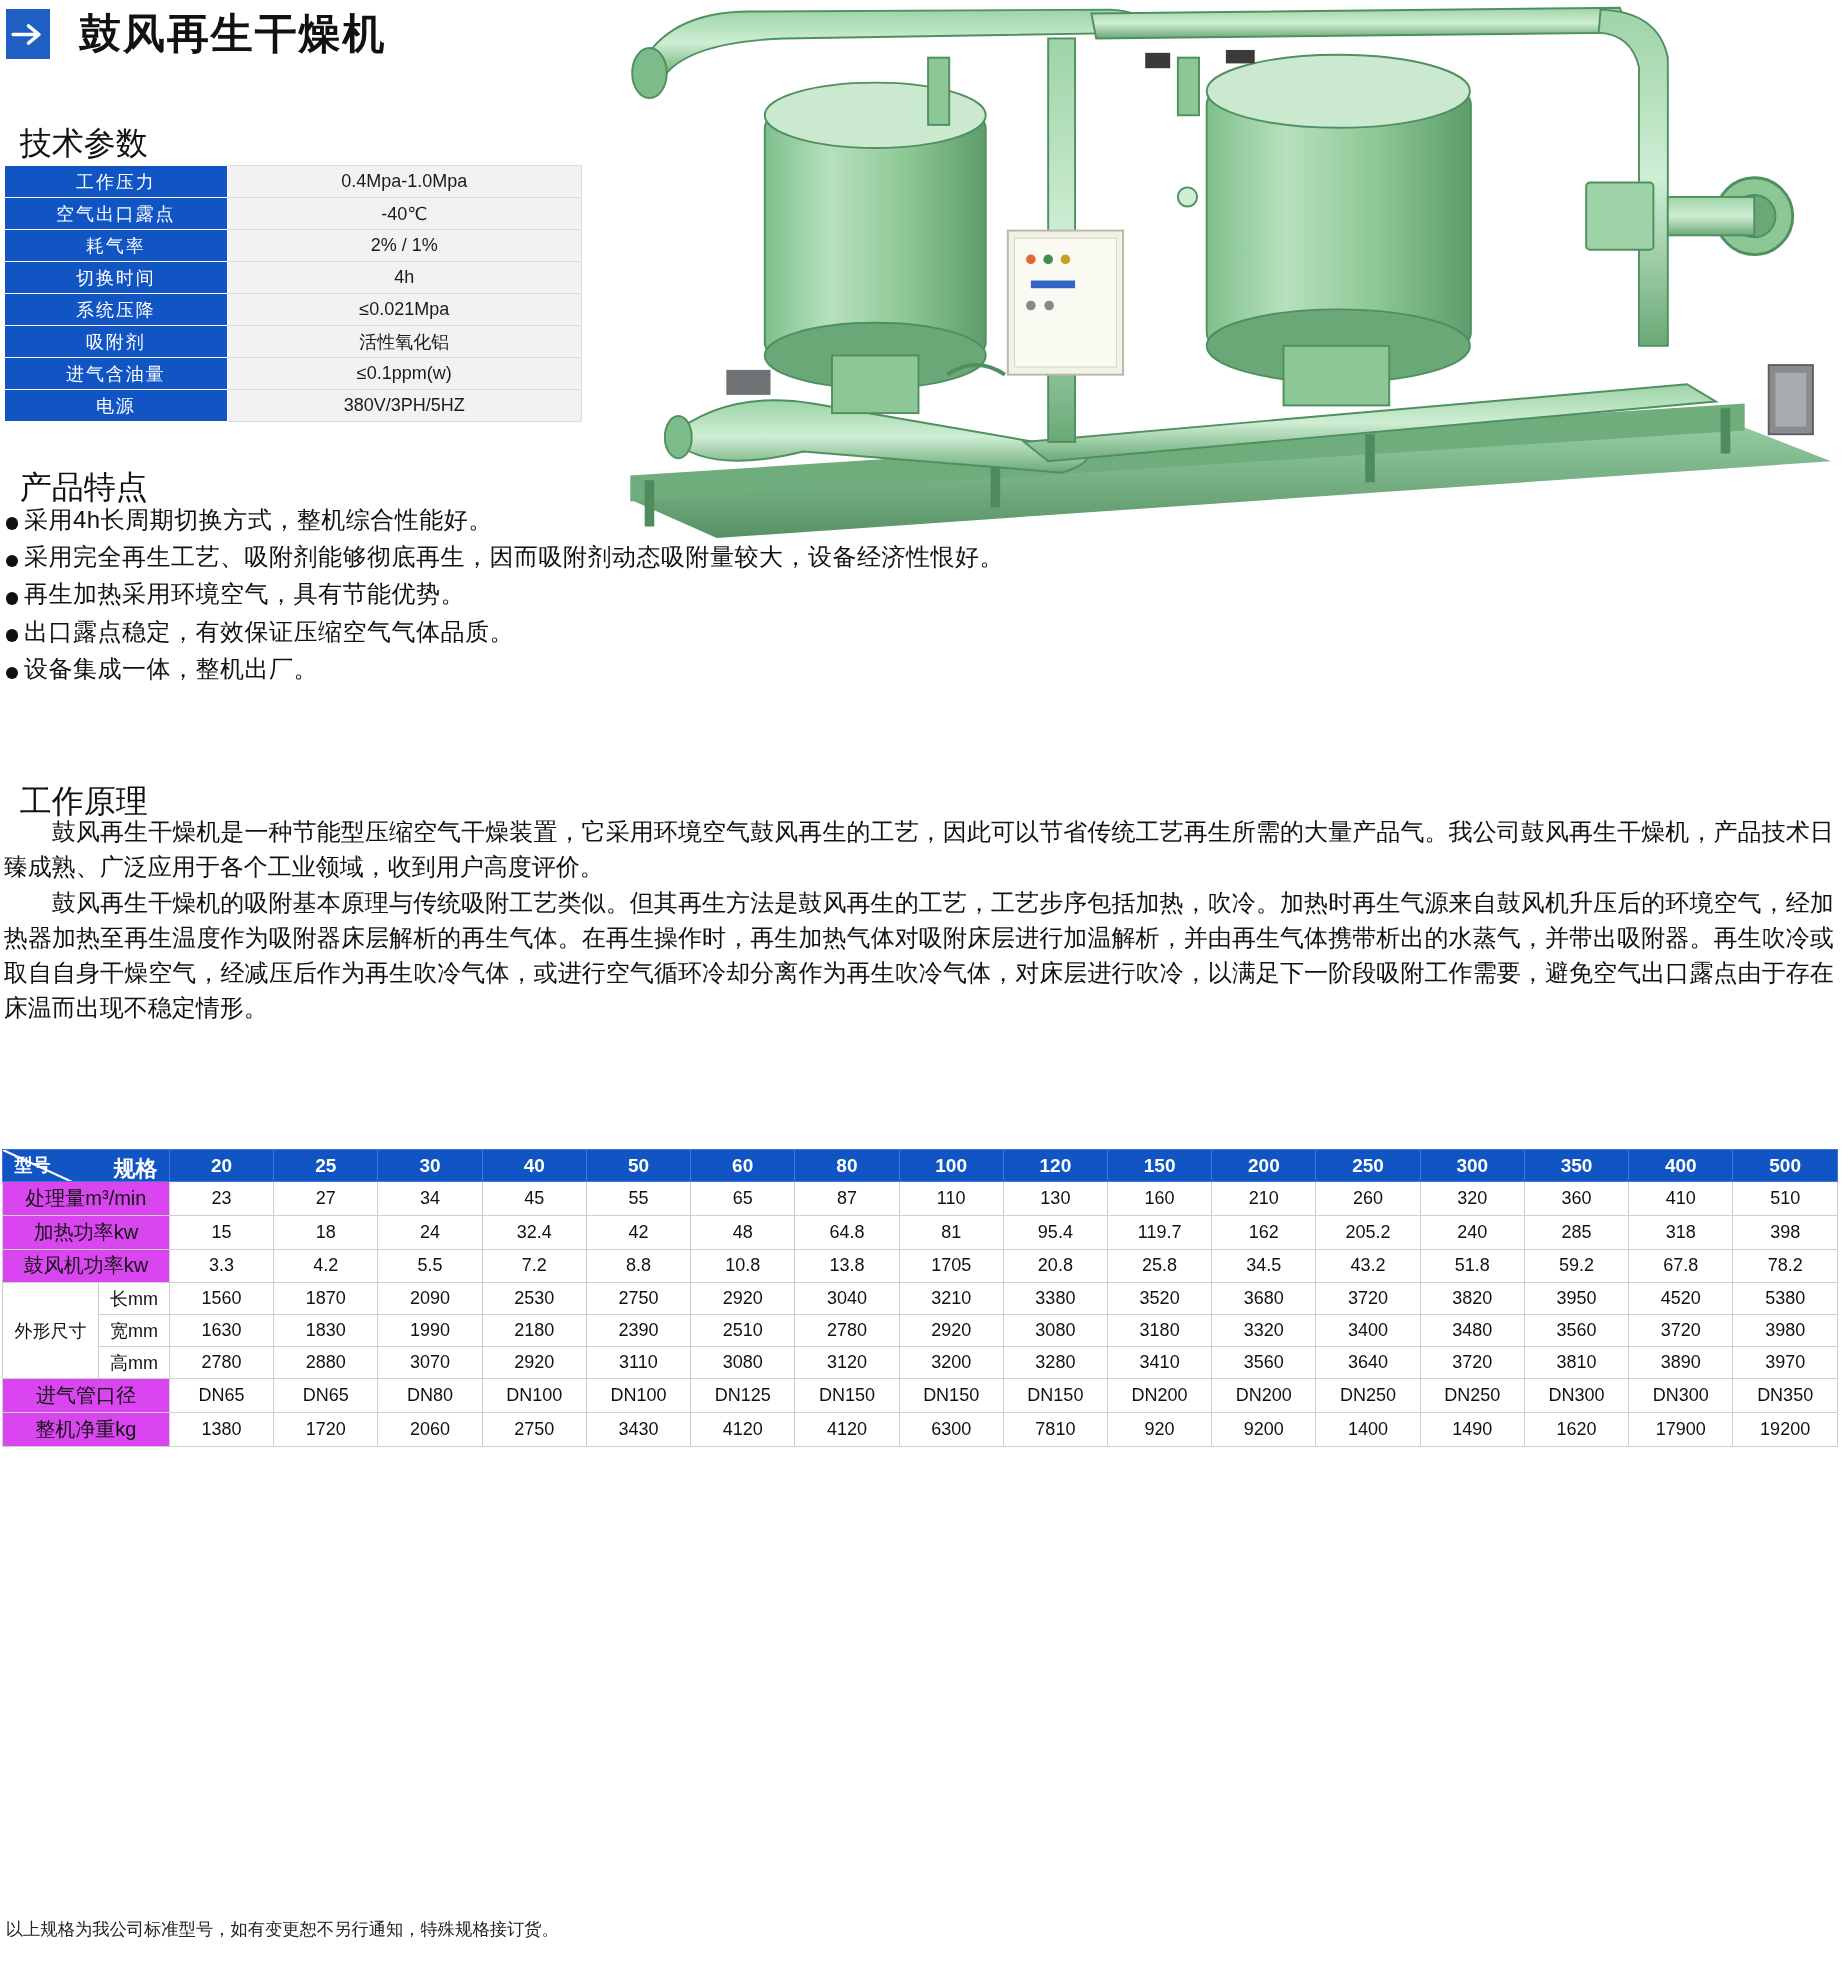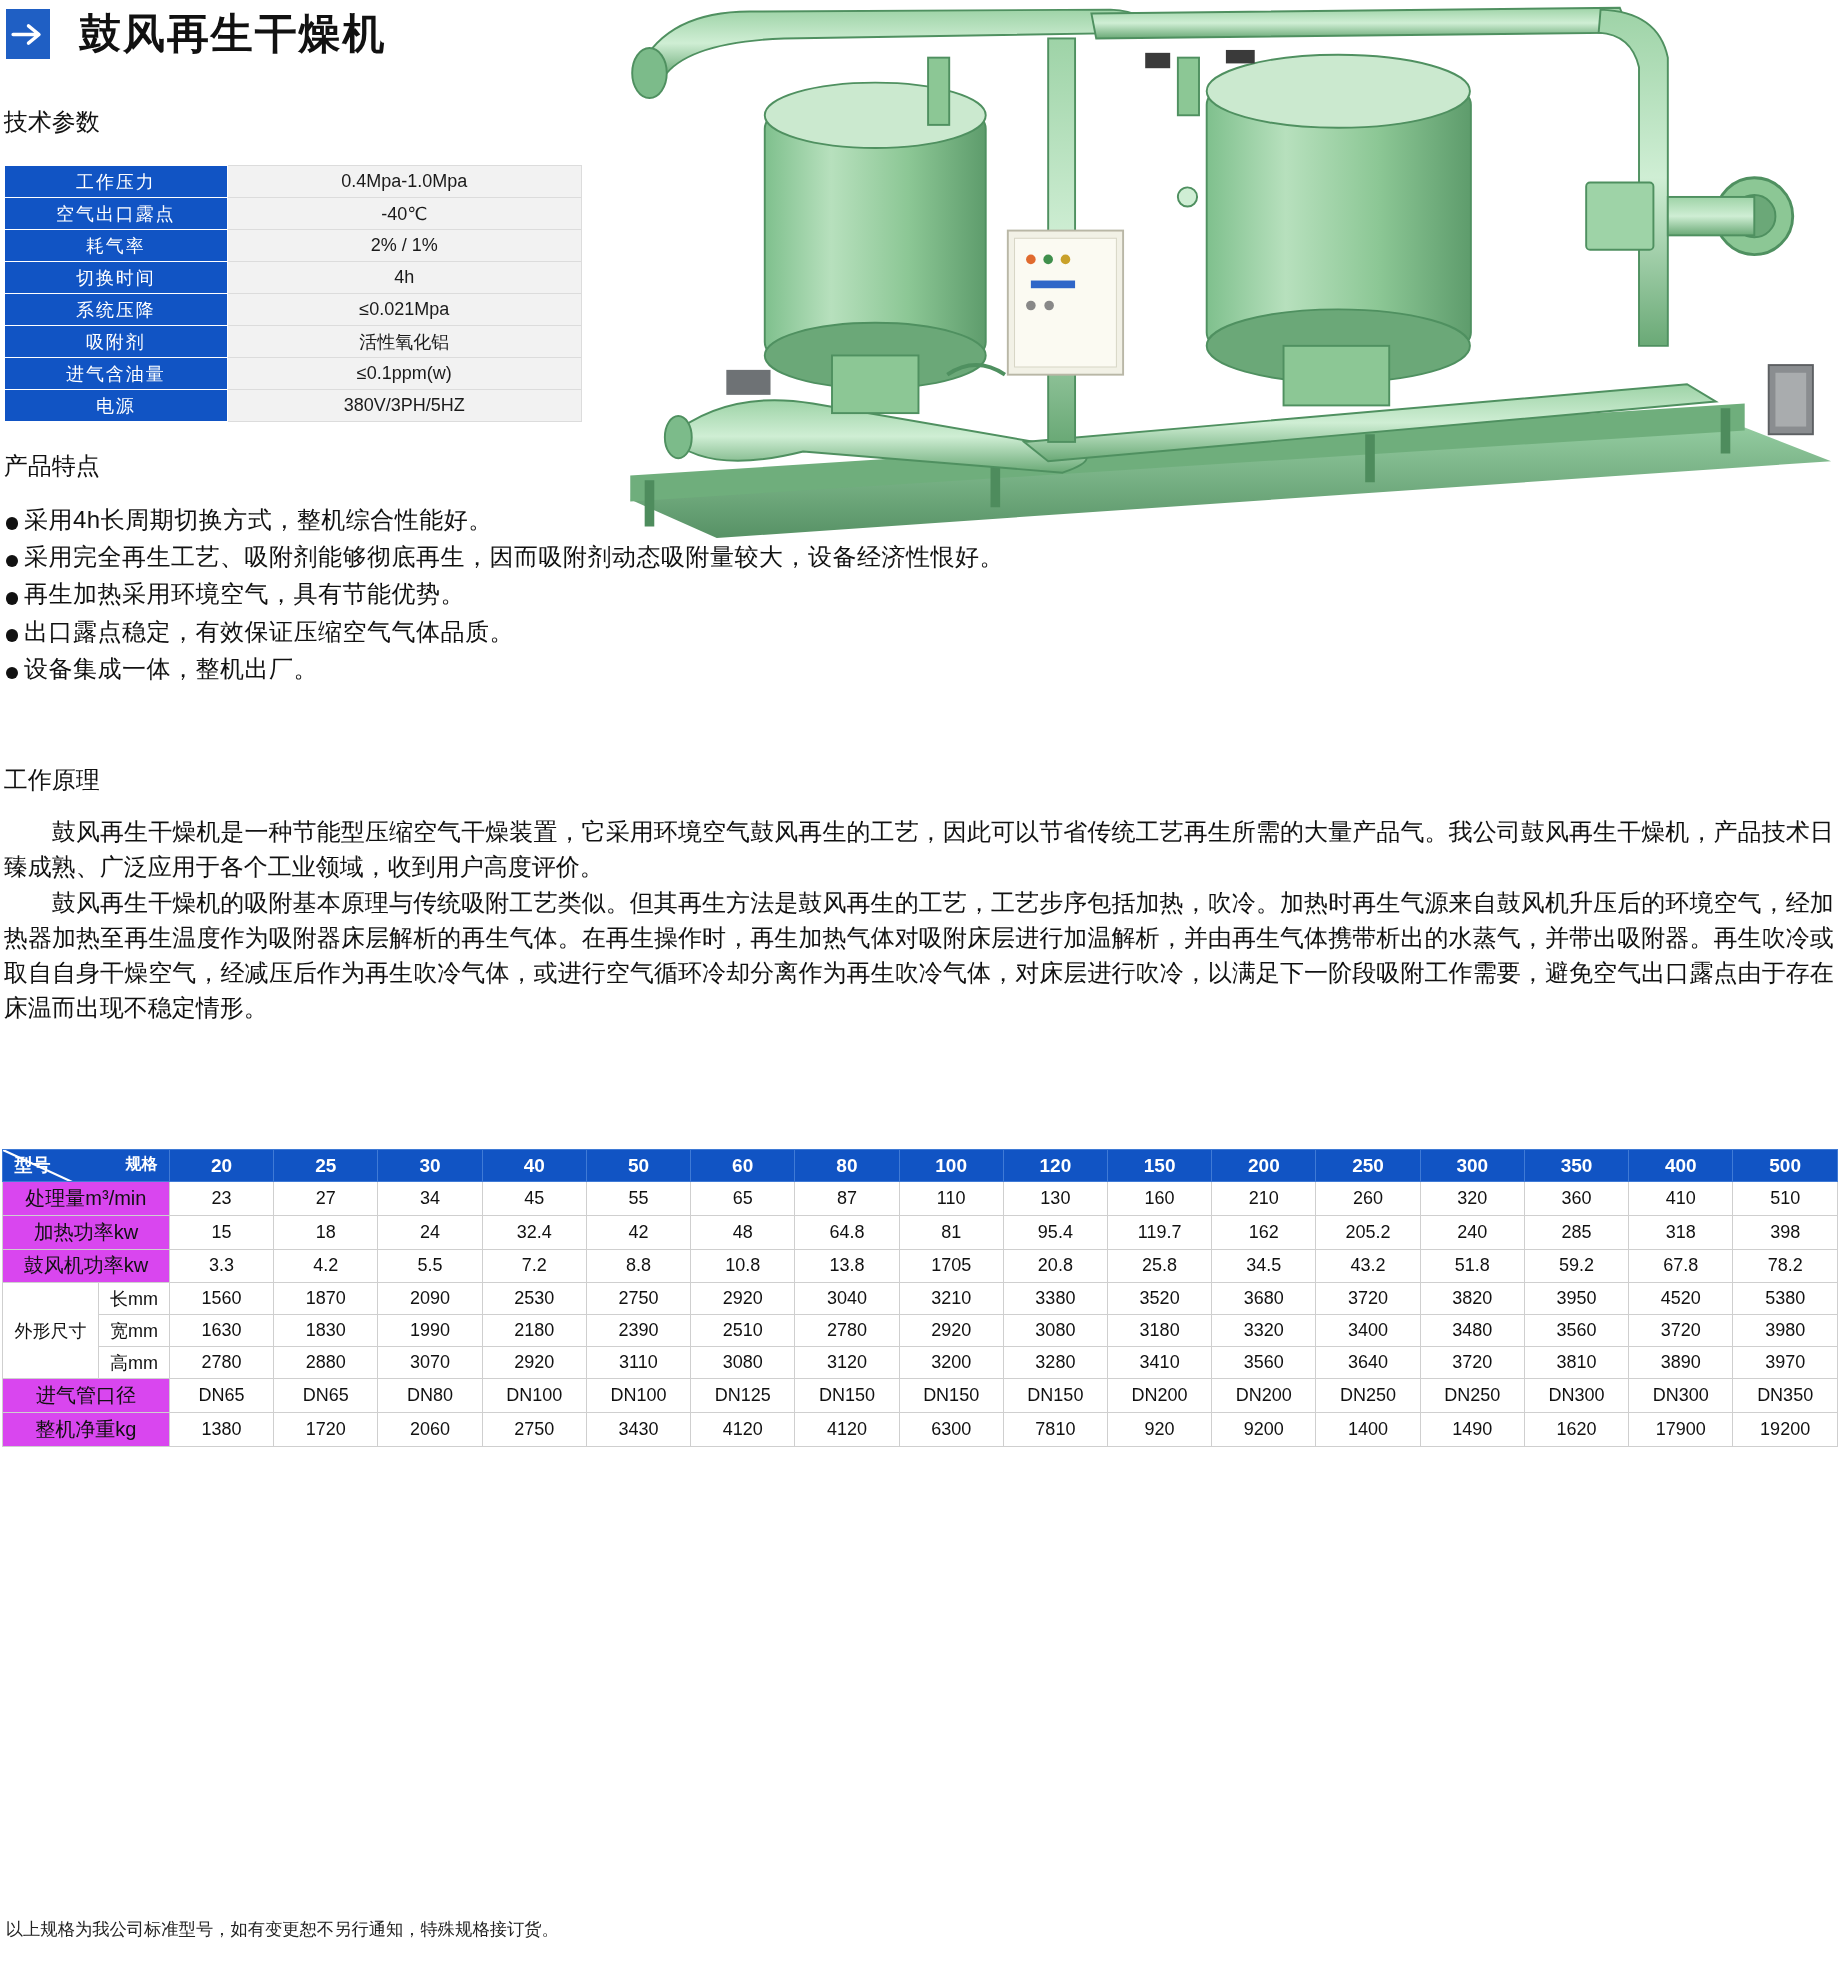--- a/index.html
+++ b/index.html
@@ -37,24 +37,24 @@
     font-size: 42px;
     font-weight: 700;
     color: #111;
     letter-spacing: 1.9px;
     line-height: 1;
     margin: 12px;
   }
 
   
   .section-h {
-    font-size: 24px;
+    font-size: 32px;
     color: #111;
     font-weight: 400;
-    margin: 0;
+    margin: 16px;
     padding: 0 0 7.7px 3.8px;
   }
   .h-tech  { position:absolute; left:0;   top:106px;  }
   .h-feat  { position:absolute; left:0;   top:450px;  }
   .h-princ { position:absolute; left:0;   top:764px;  }
   .h-spec  { position:absolute; left:0;   top:1095px; }
 
   
   .tech-table {
     position: absolute;
@@ -160,21 +160,21 @@
     width: 150px;
     padding: 0;
     height: 69px;
     overflow: hidden;
   }
   td.corner .diag {
     position: absolute; inset: 0;
   }
   td.corner .lbl-spec {
     position: absolute; right: 11.5px; top: 3.8px;
-    font-size: 16px; font-weight: 700; color:#fff;
+    font-size: 22px; font-weight: 700; color:#fff;
   }
   td.corner .lbl-model {
     position: absolute; left: 11.5px; bottom: 3.8px;
     font-size: 18px; font-weight: 700; color:#fff;
   }
   td.rowlabel {
     background: #d946ef;
     color: #111;
     text-align: center;
     font-size: 20px;

